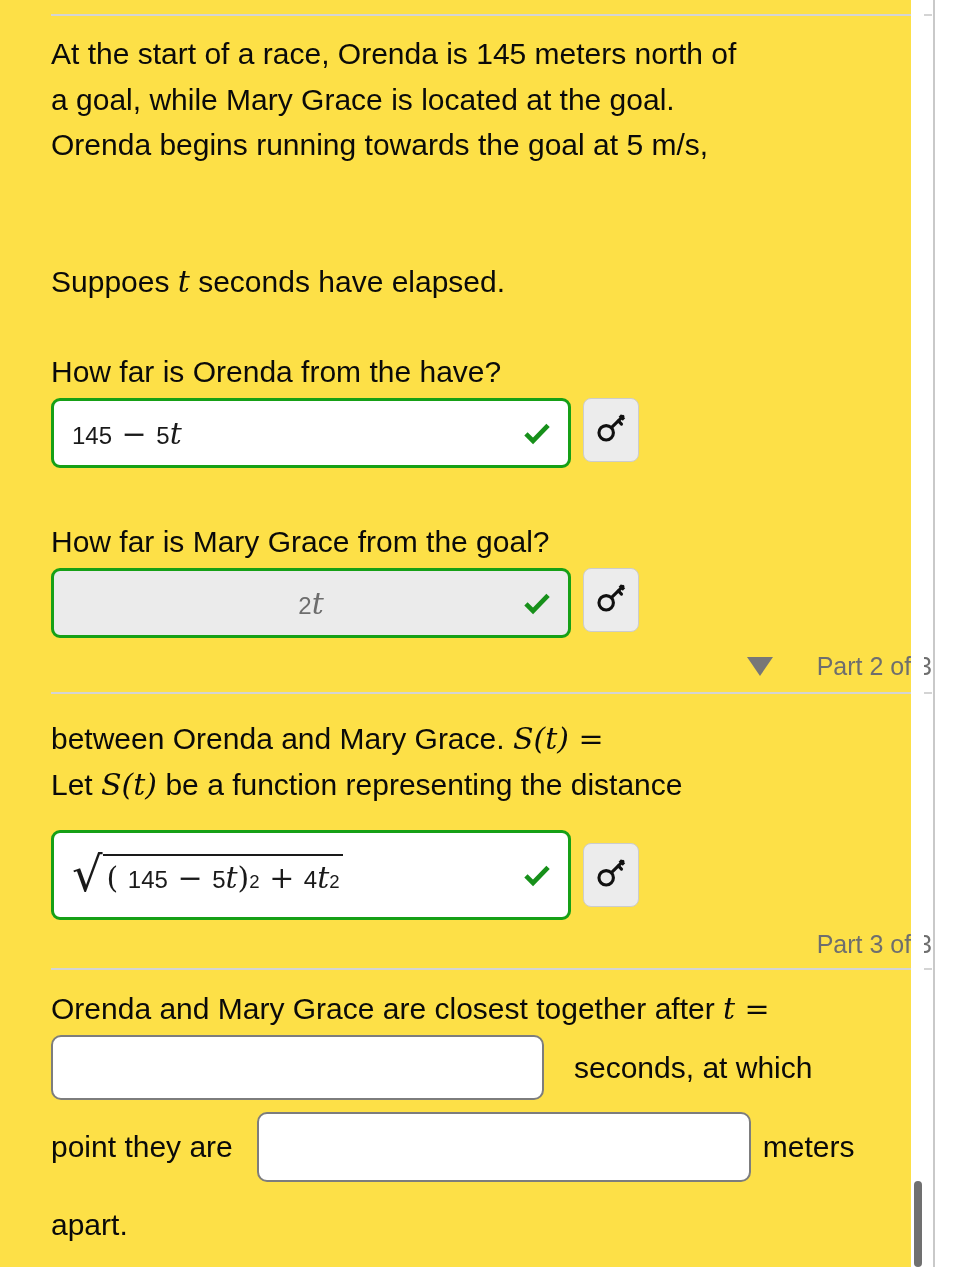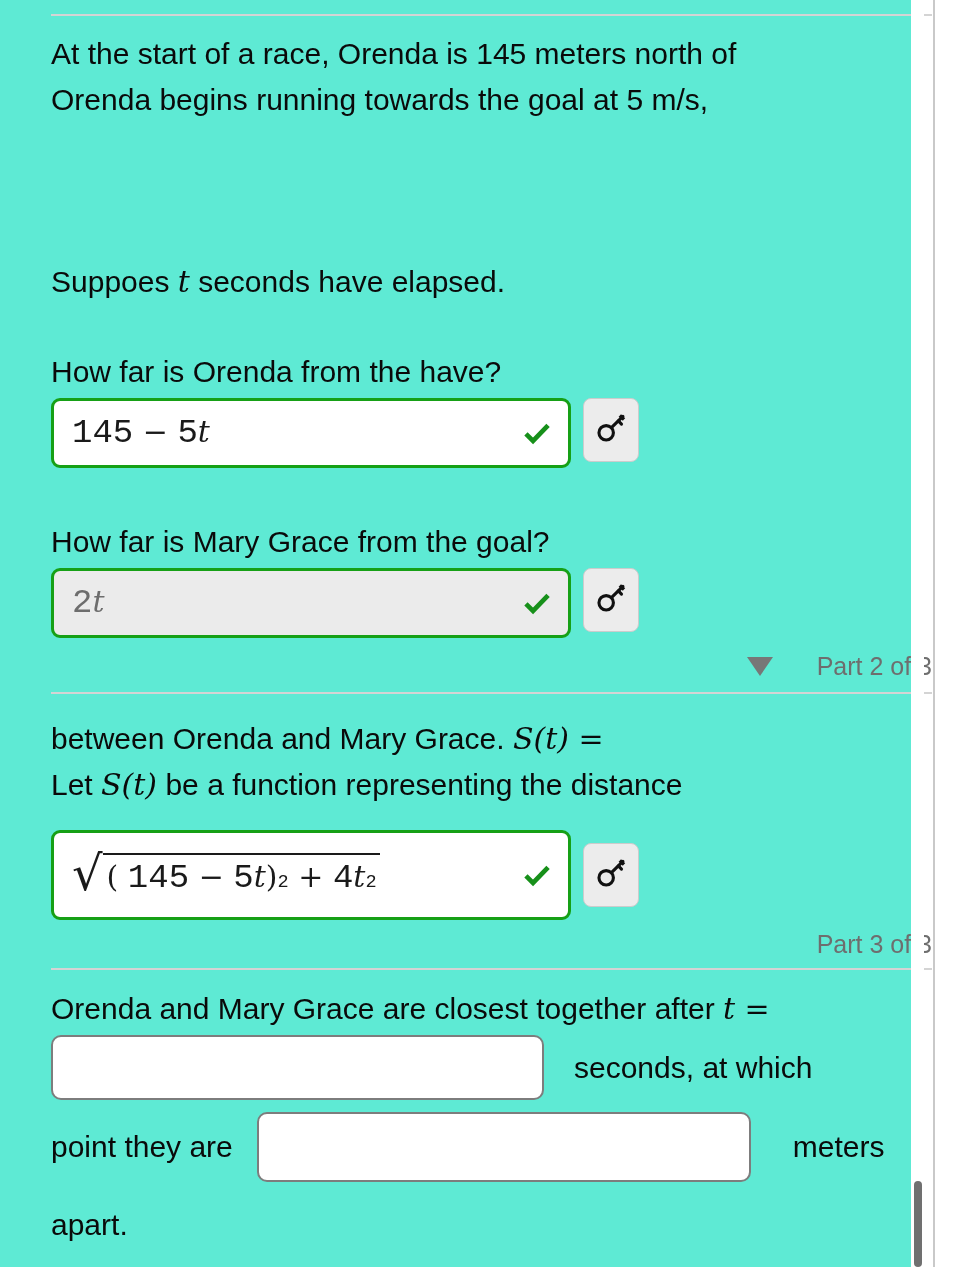--- a/index.html
+++ b/index.html
@@ -15,21 +15,21 @@
     overflow: hidden;
     position: relative;
   }
 
   
   #page {
     position: absolute;
     inset: 0;
     width: 924px;
     height: 1267px;
-    background: #5eead4;
+    background: #fde047;
   }
 
   
   .frame-divider {
     position: absolute;
     top: 0;
     left: 933px;
     width: 2px;
     height: 1267px;
     background: #c9c9c9;
@@ -76,23 +76,23 @@
     color: #0a0a0a;
   }
 
   
   .mi {
     font-family: "DejaVu Serif", "Liberation Serif", serif;
     font-style: italic;
     font-size: 30px;
   }
   .mn {
-    font-family: Liberation Mono, monospace;
+    font-family: Liberation Sans, sans-serif;
     font-style: normal;
-    font-size: 34px;
+    font-size: 24px;
   }
   .mop {
     font-family: "DejaVu Serif", "Liberation Serif", serif;
     font-style: normal;
     font-size: 30px;
   }
 
   
   .answer-row {
     display: flex;
@@ -103,21 +103,21 @@
     position: relative;
     box-sizing: border-box;
     width: 520px;
     border: 3px solid #16a016;
     border-radius: 9px;
     background: #ffffff;
     display: flex;
     align-items: center;
     padding: 0 18px;
   }
-  .ansbox.filled-gray { background: #ebebeb; }
+  .ansbox.filled-gray { background: #ebebeb; justify-content: center; }
   .ansbox .expr {
     font-family: "DejaVu Serif", "Liberation Serif", serif;
     font-size: 30px;
     color: #1a1a1a;
     white-space: nowrap;
   }
   .ansbox.filled-gray .expr { color: #6d6d6d; }
   .ansbox .check {
     position: absolute;
     right: 14px;
@@ -201,20 +201,23 @@
 
   <div class="hr top"></div>
 
   <div class="content">
 
     <div class="prose" style="position:absolute; left:0; top:31px; width:881px;">
       <div>
         <span>At the start of a race, Orenda is 145 meters north of</span>
       </div>
       <div>
+        <span>a goal, while Mary Grace is located at the goal.</span>
+      </div>
+      <div>
         <span>Orenda begins running towards the goal at 5 m/s,</span>
       </div>
     </div>
 
     <div class="prose" style="position:absolute; left:0; top:259px;">
       <span>Suppoes</span>
       <span class="mi">t</span>
       <span>seconds have elapsed.</span>
     </div>
 
@@ -344,21 +347,21 @@
     </div>
 
     <div style="position:absolute; left:0; top:1035px; display:flex; align-items:center; gap:30px;">
       <span class="empty-input" style="width:493px; height:65px;"></span>
       <span class="prose">seconds, at which</span>
     </div>
 
     <div style="position:absolute; left:0; top:1112px; display:flex; align-items:center; gap:12px;">
       <span class="prose" style="margin-right:12px;">point they are</span>
       <span class="empty-input" style="width:494px; height:70px;"></span>
-      <span class="prose" style="margin-left:30px;">meters</span>
+      <span class="prose" style="">meters</span>
     </div>
 
     <div class="prose" style="position:absolute; left:0; top:1190px;margin-top:12px;">
       <span>apart.</span>
     </div>
 
   </div>
 
   <div class="frame-divider"></div>
   <div class="page-scroll-track">

